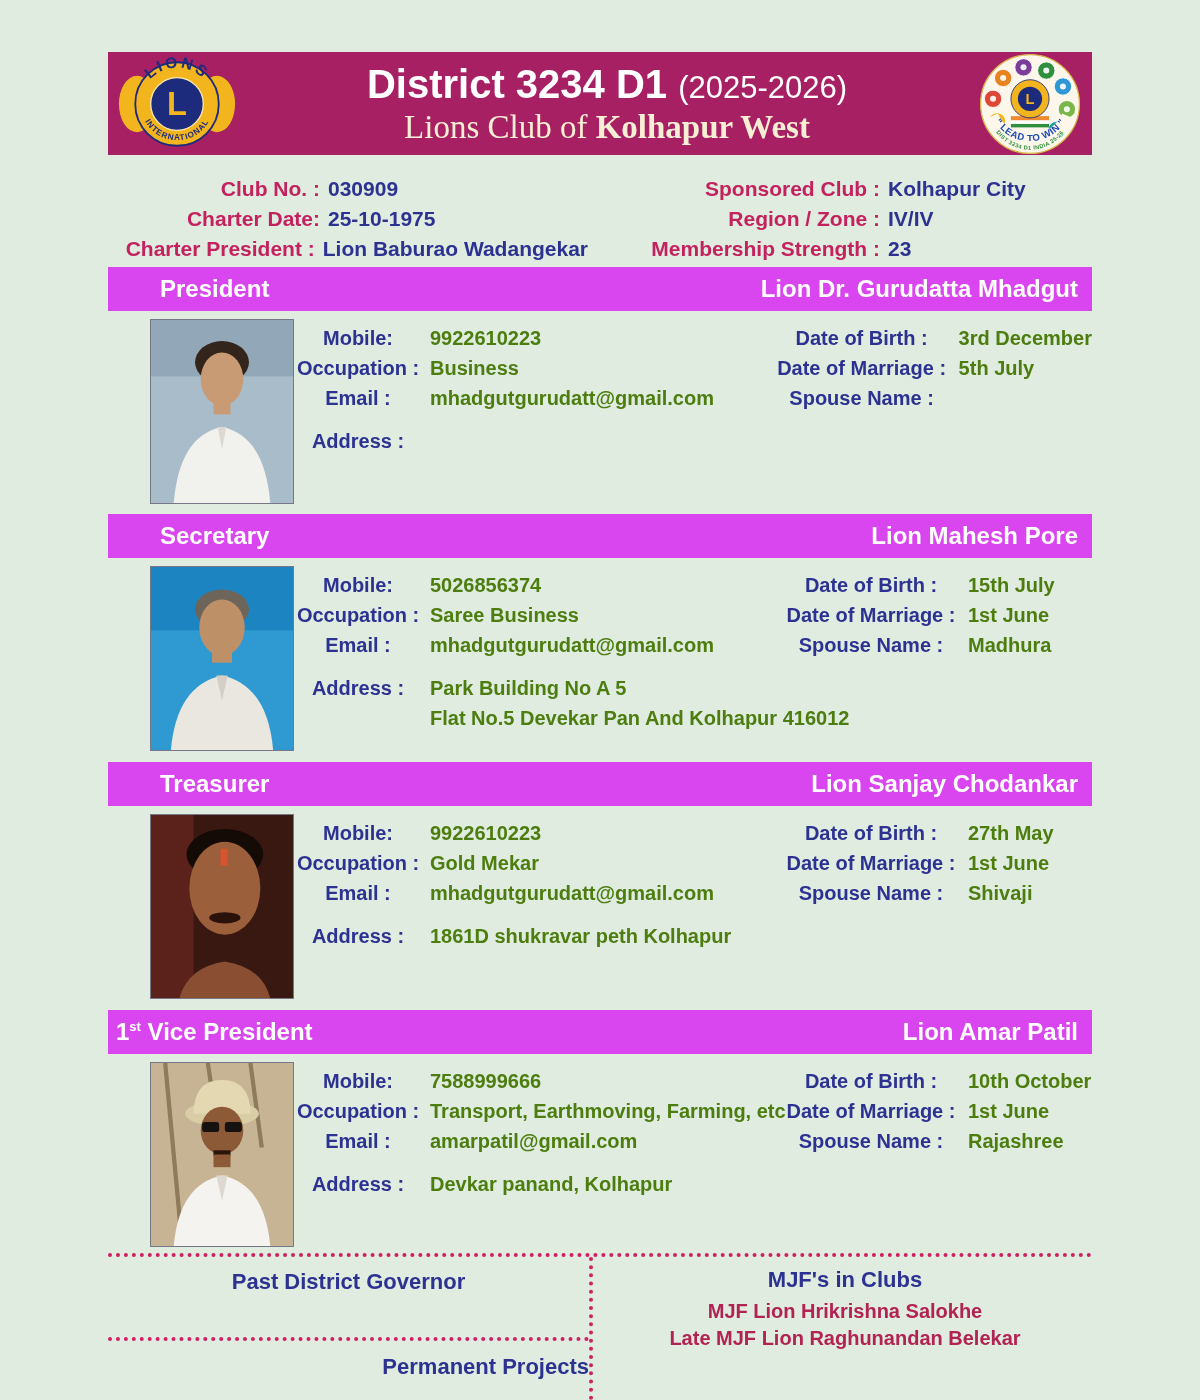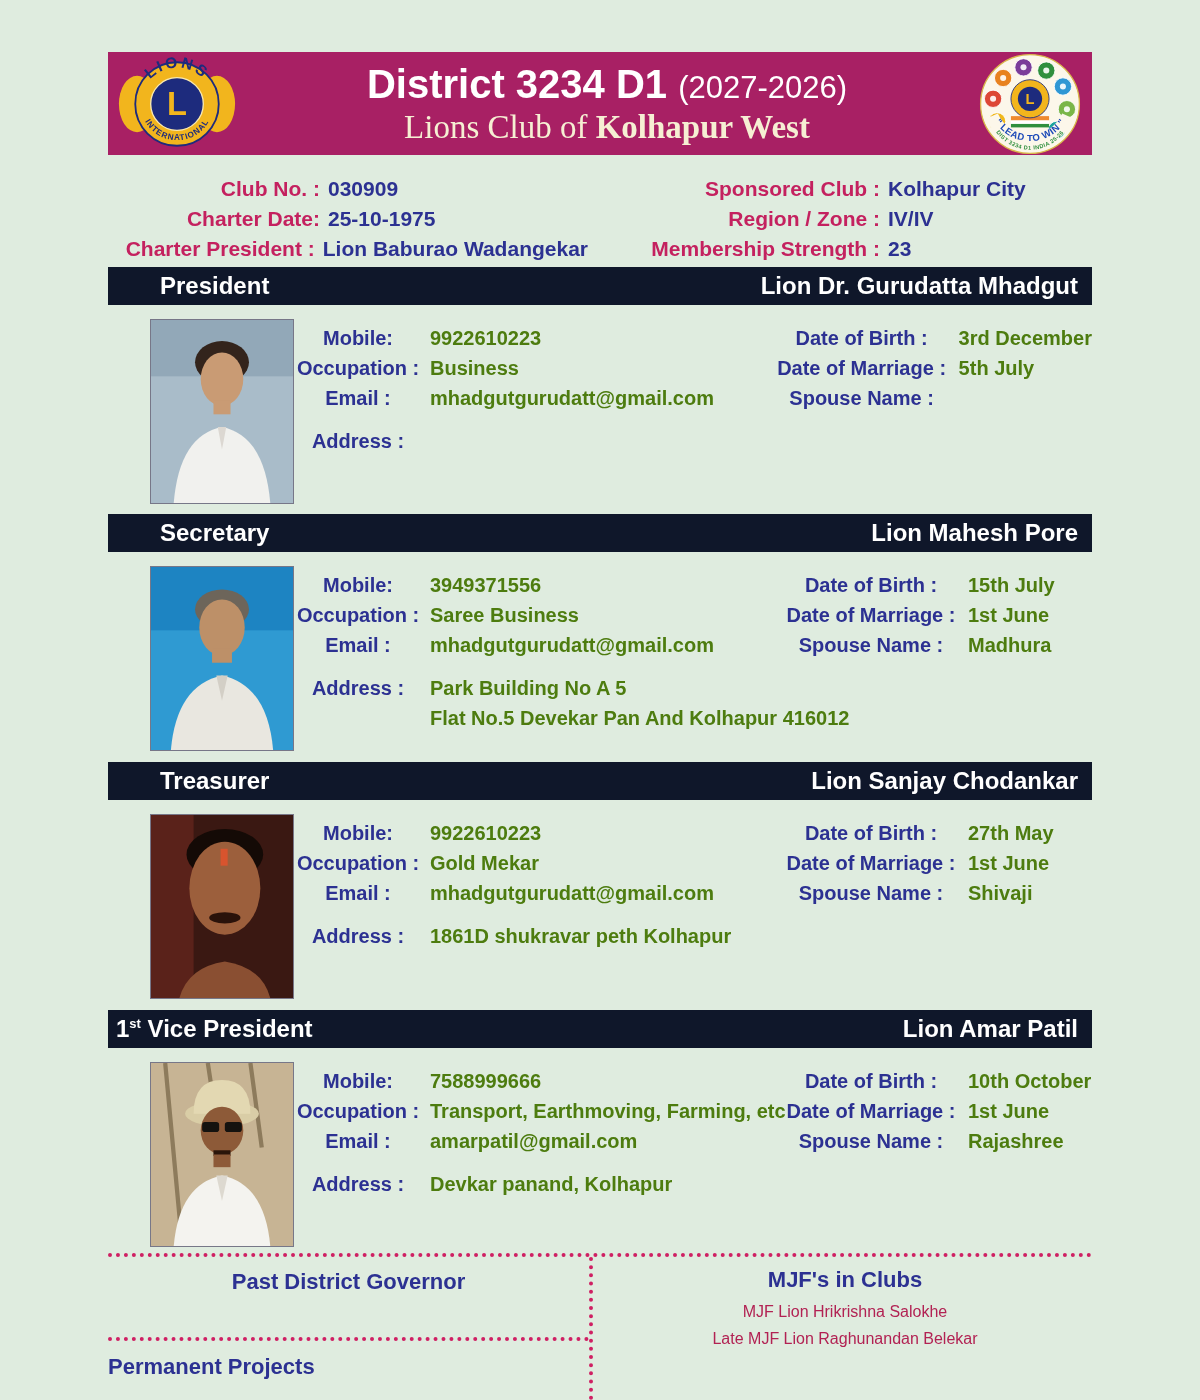--- a/index.html
+++ b/index.html
@@ -30,21 +30,21 @@
   .ci-col.left{left:0;width:480px;}
   .ci-col.right{left:520px;width:464px;}
   .ci-row{display:flex;white-space:nowrap;}
   .ci-label{color:#c4215f;text-align:right;}
   .left .ci-label{width:212px;}
   .right .ci-label{width:252px;}
   .ci-value{padding-left:8px;color:#2c3192;}
 
   
   .mbar{
-    height:38px;background:#0f172a;color:#fff;
+    height:44px;background:#d946ef;color:#fff;
     display:flex;justify-content:space-between;align-items:center;
     font-size:24px;font-weight:700;
     padding:0 14px 0 52px;
   }
   .mbar.vp{padding-left:8px;}
   .mbar sup{font-size:13px;line-height:0;}
   .mcontent{display:flex;height:209px;}
   .photo{
     margin:14px 0 0 42px;width:142px;height:183px;flex:none;
     border:1px solid #778;overflow:hidden;
@@ -56,27 +56,27 @@
   .dl{min-width:128px;text-align:center;color:#2c3192;font-weight:700;flex:none;}
   .dv{padding-left:8px;color:#4d7c0f;font-weight:600;}
   .drow.addr{margin-top:13px;}
   .dright .dl{min-width:178px;}
 
   
   #footer{top:1253px;height:147px;border-top:4px dotted #cf2063;}
   .f-left{position:absolute;left:0;top:0;width:481px;height:100%;}
   .f-sec1{height:84px;text-align:center;padding-top:12px;box-sizing:border-box;
           border-bottom:4px dotted #cf2063;}
-  .f-sec2{padding-top:13px;text-align:left;}
+  .f-sec2{padding-top:13px;text-align:right;}
   .f-title{color:#2c3192;font-size:22px;font-weight:700;}
   .f-vline{position:absolute;left:481px;top:0;height:100%;width:0;
            border-left:4px dotted #cf2063;}
   .f-right{position:absolute;left:490px;right:0;top:0;text-align:center;}
   .f-right .f-title{padding-top:10px;}
-  .f-name{color:#b22253;font-size:16px;font-weight:400;line-height:27px;}
+  .f-name{color:#b22253;font-size:20px;font-weight:700;line-height:27px;}
   .f-name.first{margin-top:5px;}
 </style>
 </head>
 <body>
 
 <div class="band" id="header">
   <svg class="logo" width="118" height="100" viewBox="0 0 130 110">
     <ellipse cx="21" cy="55" rx="20" ry="31" fill="#f2b51d"></ellipse>
     <ellipse cx="109" cy="55" rx="20" ry="31" fill="#f2b51d"></ellipse>
     <circle cx="65" cy="55" r="46" fill="#f2b51d" stroke="#1d2b7d" stroke-width="2"></circle>
@@ -88,21 +88,21 @@
     </text>
     <path id="arcBot" d="M 25,55 A 40 40 0 0 0 105,55" fill="none"></path>
     <text font-size="9" font-weight="bold" fill="#1d2b7d" letter-spacing="1">
       <textPath href="#arcBot" startOffset="50%" text-anchor="middle">INTERNATIONAL</textPath>
     </text>
   </svg>
 
   <div class="h-titles">
     <div class="h-line1">
       <span>District 3234 D1</span>
-      <span class="year">(2027-2026)</span>
+      <span class="year">(2025-2026)</span>
     </div>
     <div class="h-line2">
       <span>Lions Club of </span><span class="bold">Kolhapur West</span>
     </div>
   </div>
 
   <svg class="logo" width="104" height="104" viewBox="0 0 120 120">
     <circle cx="60" cy="60" r="57" fill="#fcf7ea" stroke="#d9b84a" stroke-width="1.5"></circle>
     <circle cx="22" cy="80" r="10" fill="#f0b81c" stroke="#fff"></circle>
     <circle cx="17.4" cy="54" r="10" fill="#dd4736" stroke="#fff"></circle>
@@ -229,21 +229,21 @@
       <ellipse cx="50" cy="30" rx="19" ry="14" fill="#6d655a"></ellipse>
       <ellipse cx="50" cy="43" rx="16" ry="20" fill="#bd9068"></ellipse>
       <rect x="43" y="58" width="14" height="10" fill="#bd9068"></rect>
       <path d="M14,130 Q18,84 50,77 Q82,84 86,130 Z" fill="#e9e7e0"></path>
       <path d="M46,77 L50,95 L54,77 Z" fill="#d3cfc6"></path>
     </svg>
   </div>
   <div class="dleft">
     <div class="drow">
         <span class="dl">Mobile:</span>
-        <span class="dv">3949371556</span>
+        <span class="dv">5026856374</span>
       </div>
     <div class="drow">
         <span class="dl">Occupation :</span>
         <span class="dv">Saree Business</span>
       </div>
     <div class="drow">
         <span class="dl">Email :</span>
         <span class="dv">mhadgutgurudatt@gmail.com</span>
       </div>
     <div class="drow addr">

